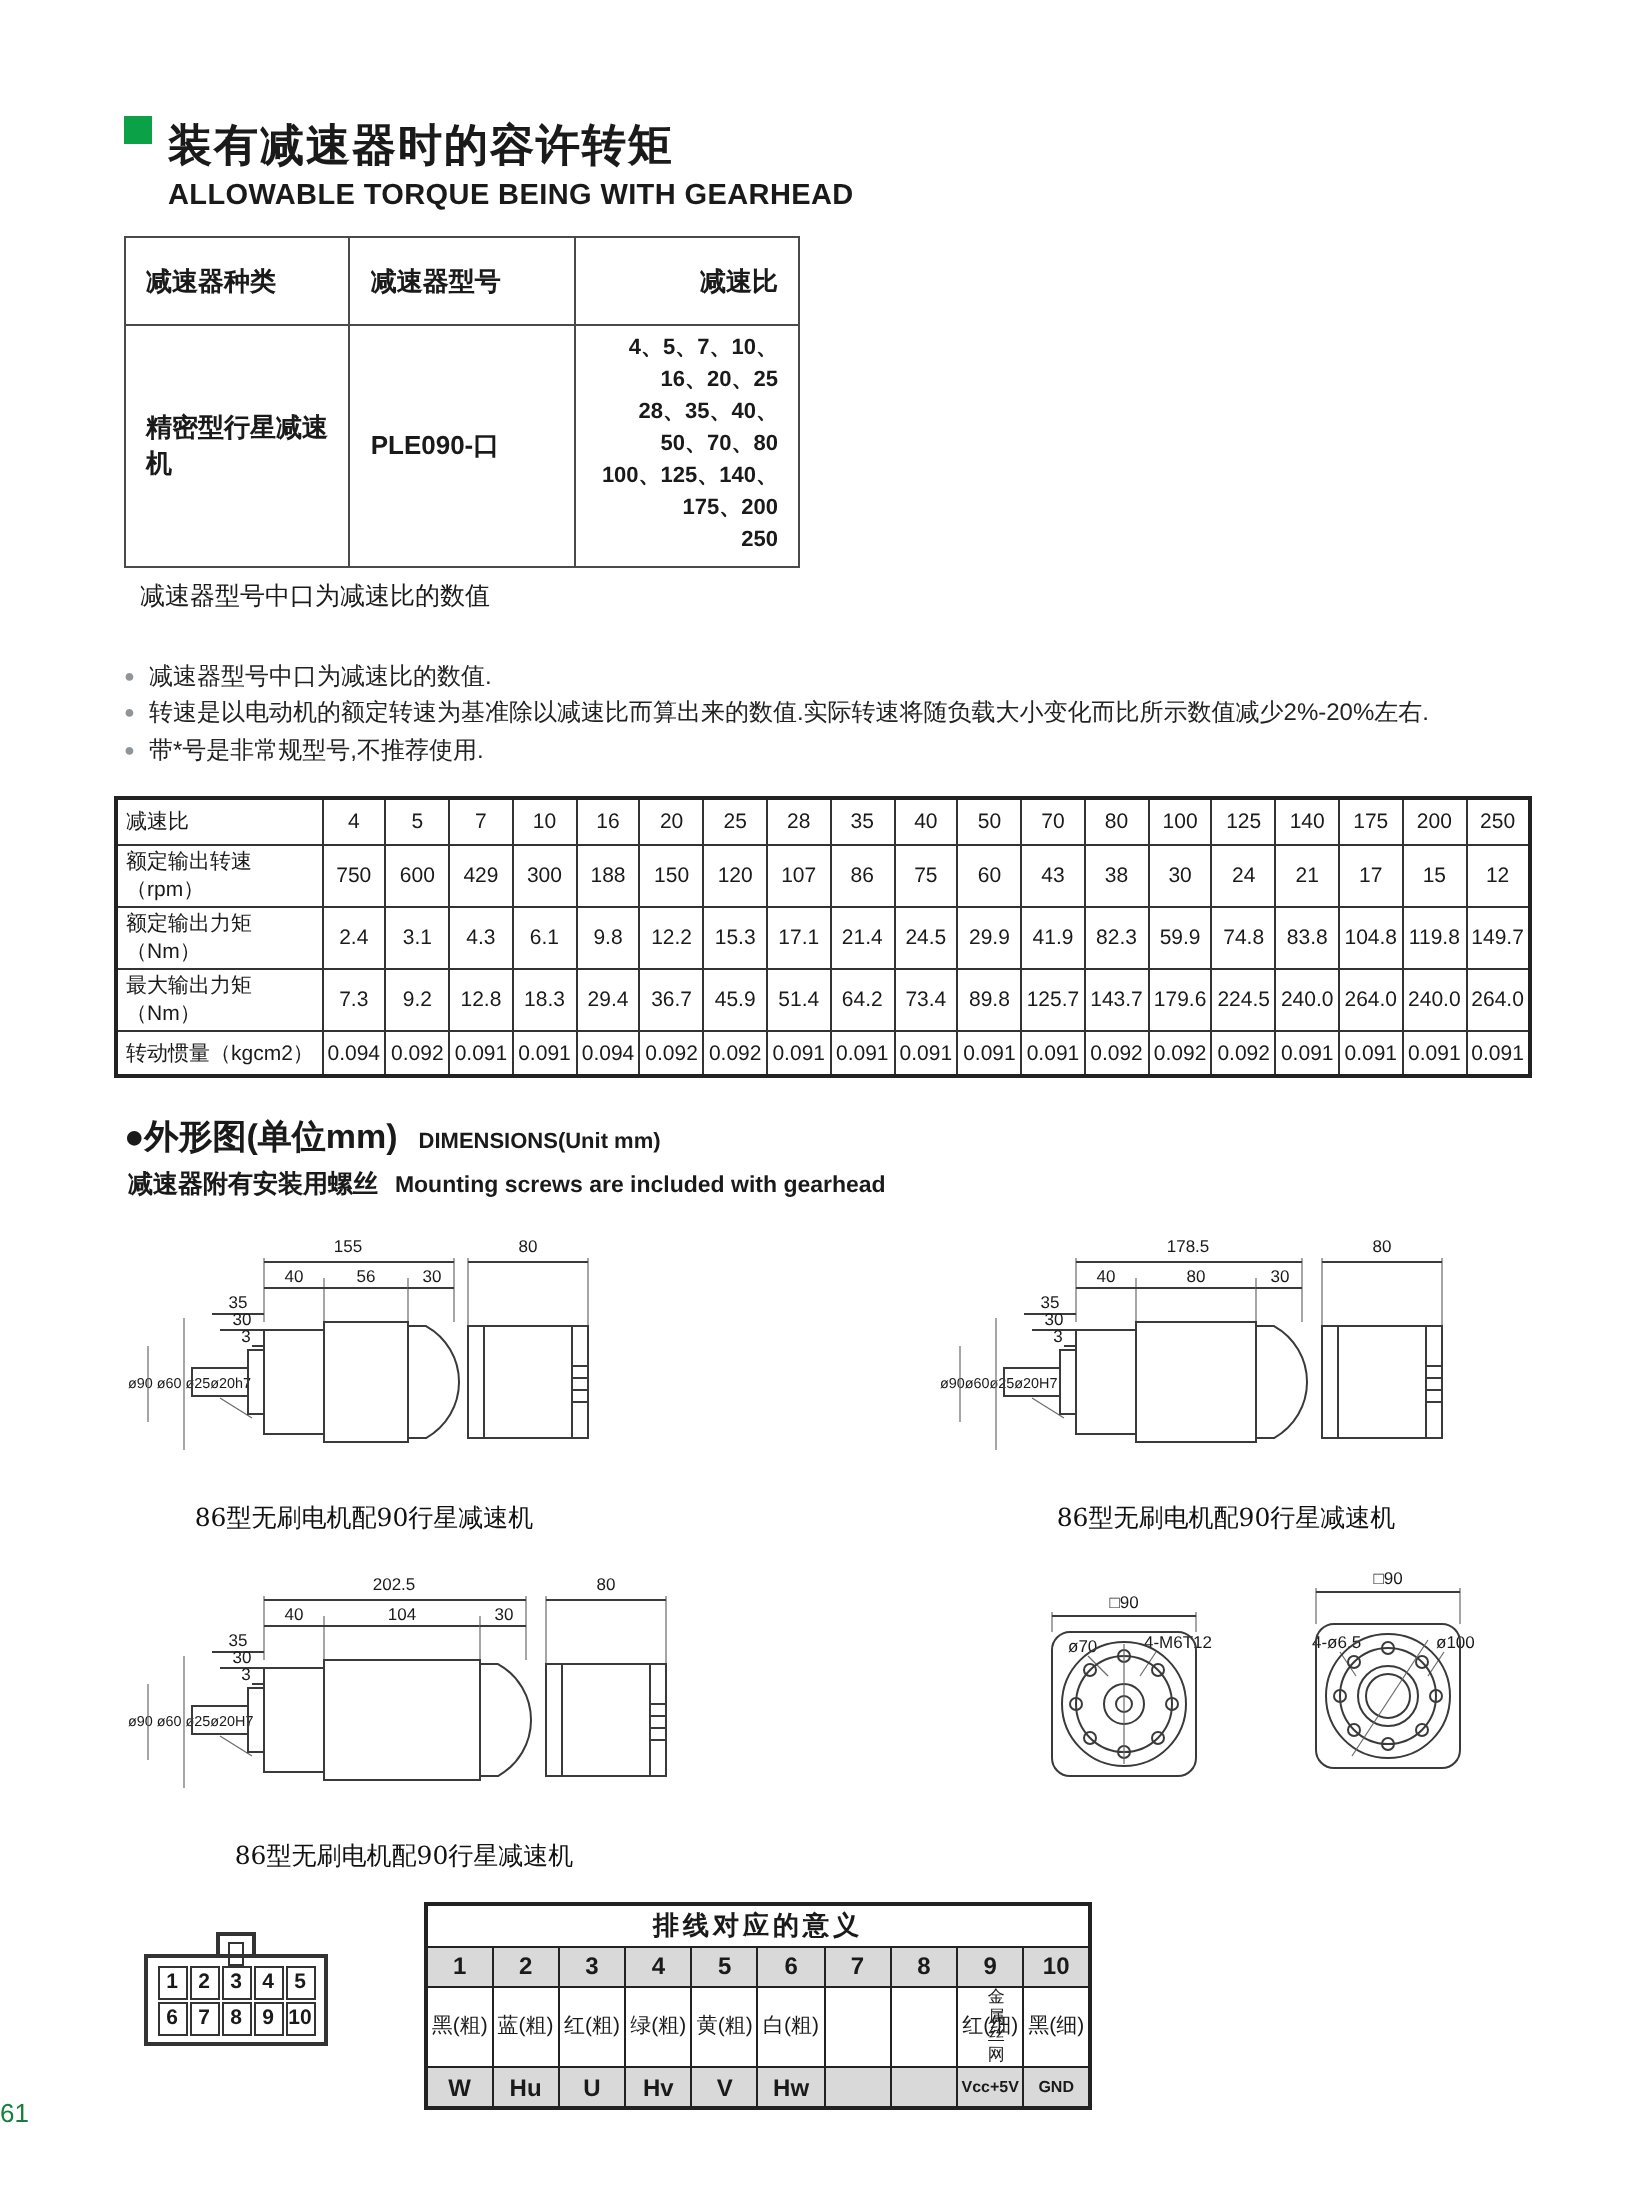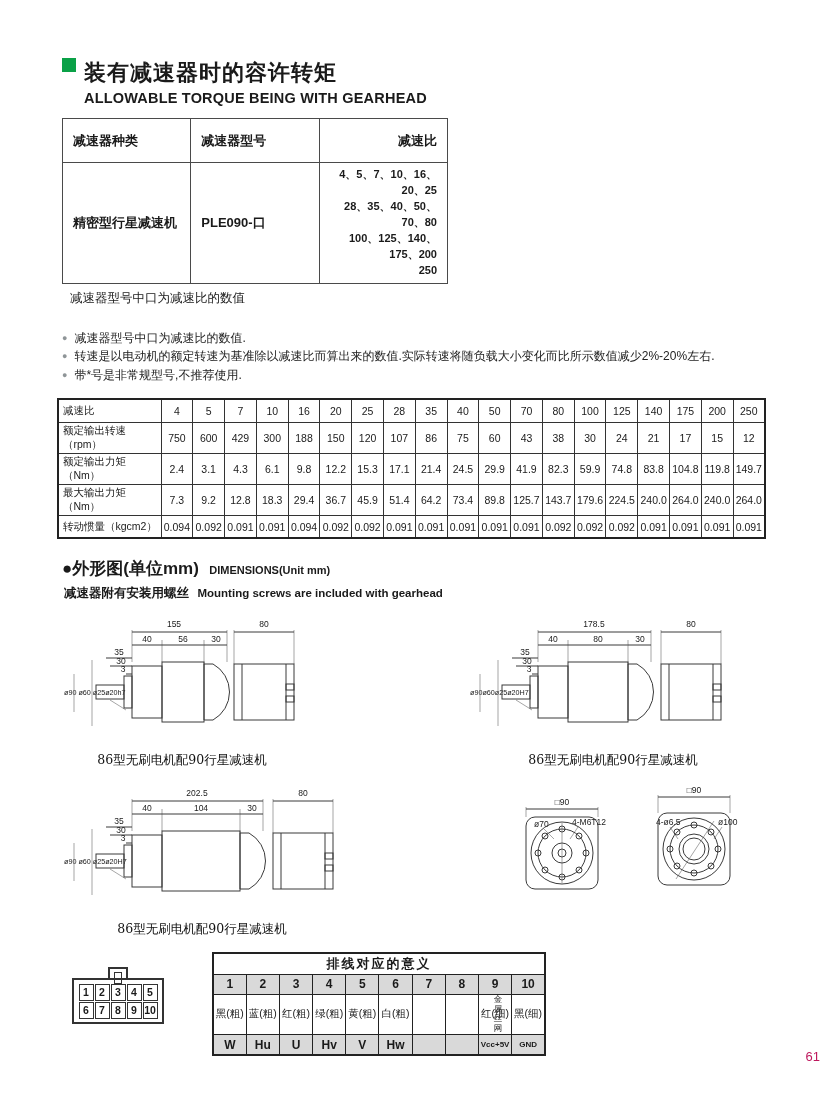--- a/index.html
+++ b/index.html
@@ -8,21 +8,21 @@
   .page { padding: 58px 62px 0 62px; }
 
   
   .title-row { display: flex; align-items: flex-start; }
   .green-sq { width: 14px; height: 14px; background: #0aa147; margin-right: 8px; flex: 0 0 auto; }
   .title-cn { font-size: 22px; font-weight: bold; letter-spacing: 1px; }
   .title-en { font-size: 14.5px; font-weight: bold; margin-left: 22px; margin-top: 2px; letter-spacing: .2px; }
 
   
   table { border-collapse: collapse; }
-  .gh-table { margin-top: 12px; width: 386px; table-layout: fixed; }
+  .gh-table { margin-top: 12px; width: 338px; table-layout: fixed; }
   .gh-table th, .gh-table td { border: 1px solid #4a4a4a; padding: 4px 10px; }
   .gh-table th { height: 44px; font-size: 13px; text-align: left; font-weight: bold; }
   .gh-table th:nth-child(3) { text-align: right; }
   .gh-table td { height: 90px; vertical-align: middle; }
   .gh-type { font-size: 13px; font-weight: bold; }
   .gh-model { font-size: 13px; font-weight: bold; }
   .gh-ratios { font-size: 11px; font-weight: bold; text-align: right; line-height: 1.45; padding-right: 6px; }
   .gh-footnote { font-size: 12.5px; margin-top: 6px; margin-left: 8px; }
 
   
@@ -69,21 +69,21 @@
   .wt { margin-left: 48px; width: 334px; table-layout: fixed; border: 2px solid #222; }
   .wt td { border: 1px solid #222; text-align: center; vertical-align: middle; padding: 0; }
   .wt .wt-title td { font-size: 13px; font-weight: bold; height: 21px; letter-spacing: 2px; }
   .wt tr.pins td { height: 20px; font-size: 12px; font-weight: bold; background: #d9d9d9; }
   .wt tr.cols td { height: 34px; font-size: 10.5px; }
   .wt tr.cols td:nth-child(8) { font-size: 8.5px; line-height: 1.15; padding-left: 48px; }
   .wt tr.sig td { height: 21px; font-size: 12px; font-weight: bold; background: #d9d9d9; }
   .wt tr.sig td:nth-child(9), .wt tr.sig td:nth-child(10) { font-size: 8px; }
 
   
-  .page-num { position: absolute; bottom: 40px; left: 0; right: 0; text-align: right; font-size: 13px; color: #be185d; }
+  .page-num { position: absolute; bottom: 40px; left: 0; right: 0; text-align: left; font-size: 13px; color: #15803d; }
 </style>
 </head>
 <body>
 
 <div class="page">
 
   <div class="title-row">
     <span class="green-sq"></span>
     <span class="title-cn">装有减速器时的容许转矩</span>
   </div>

